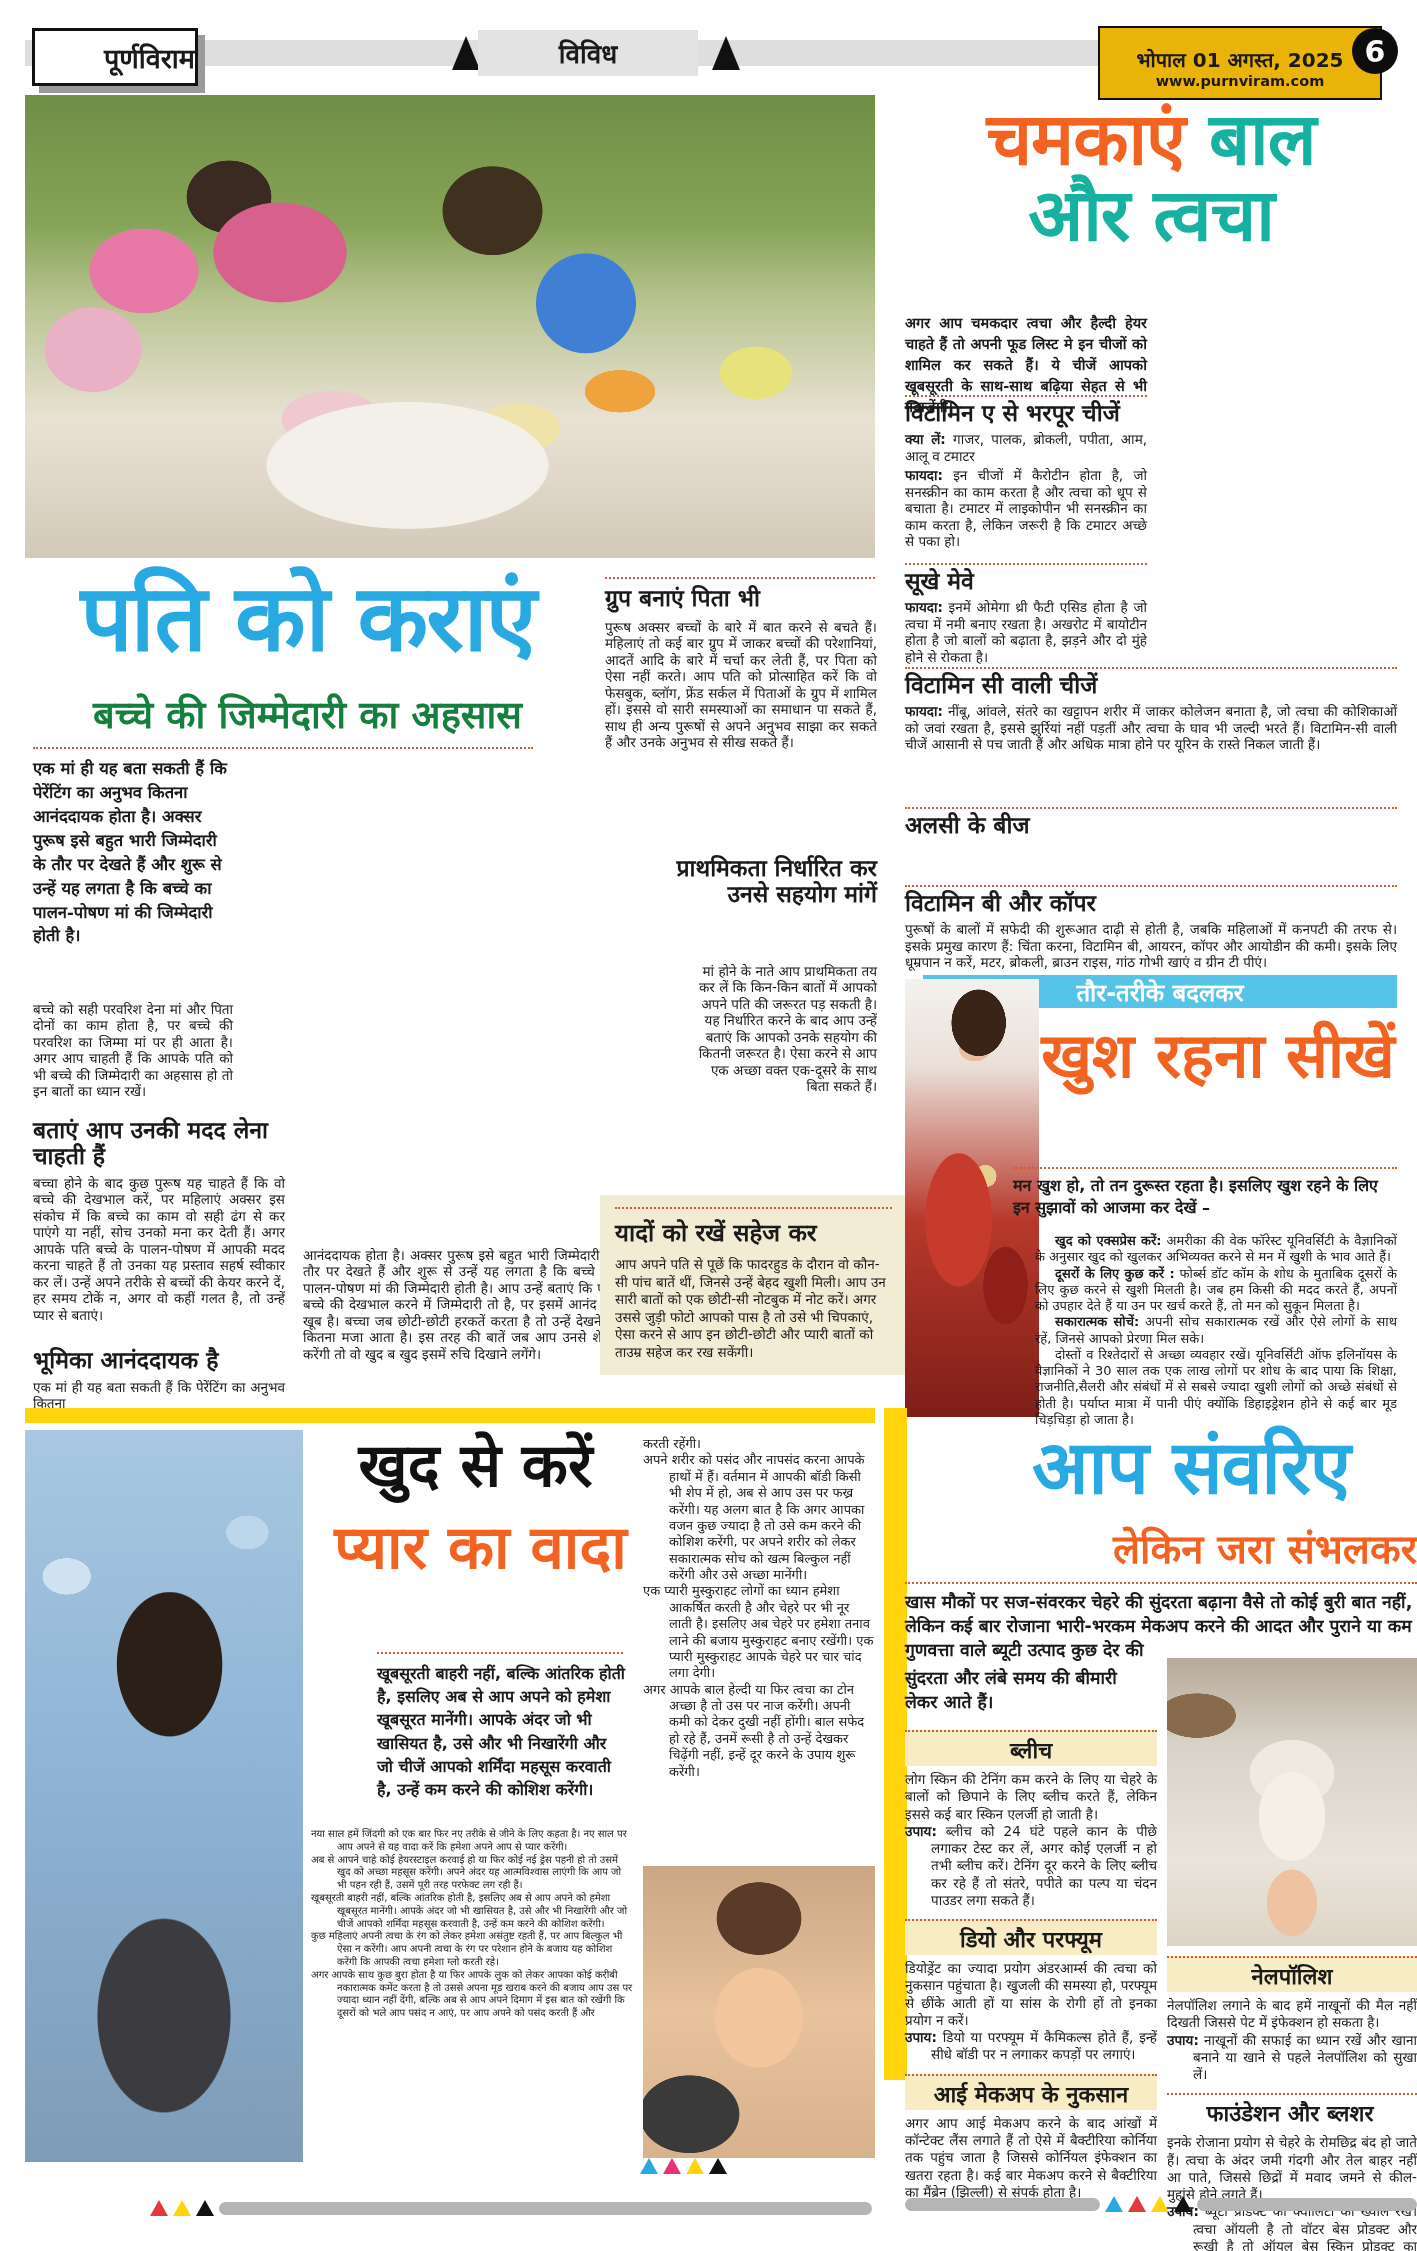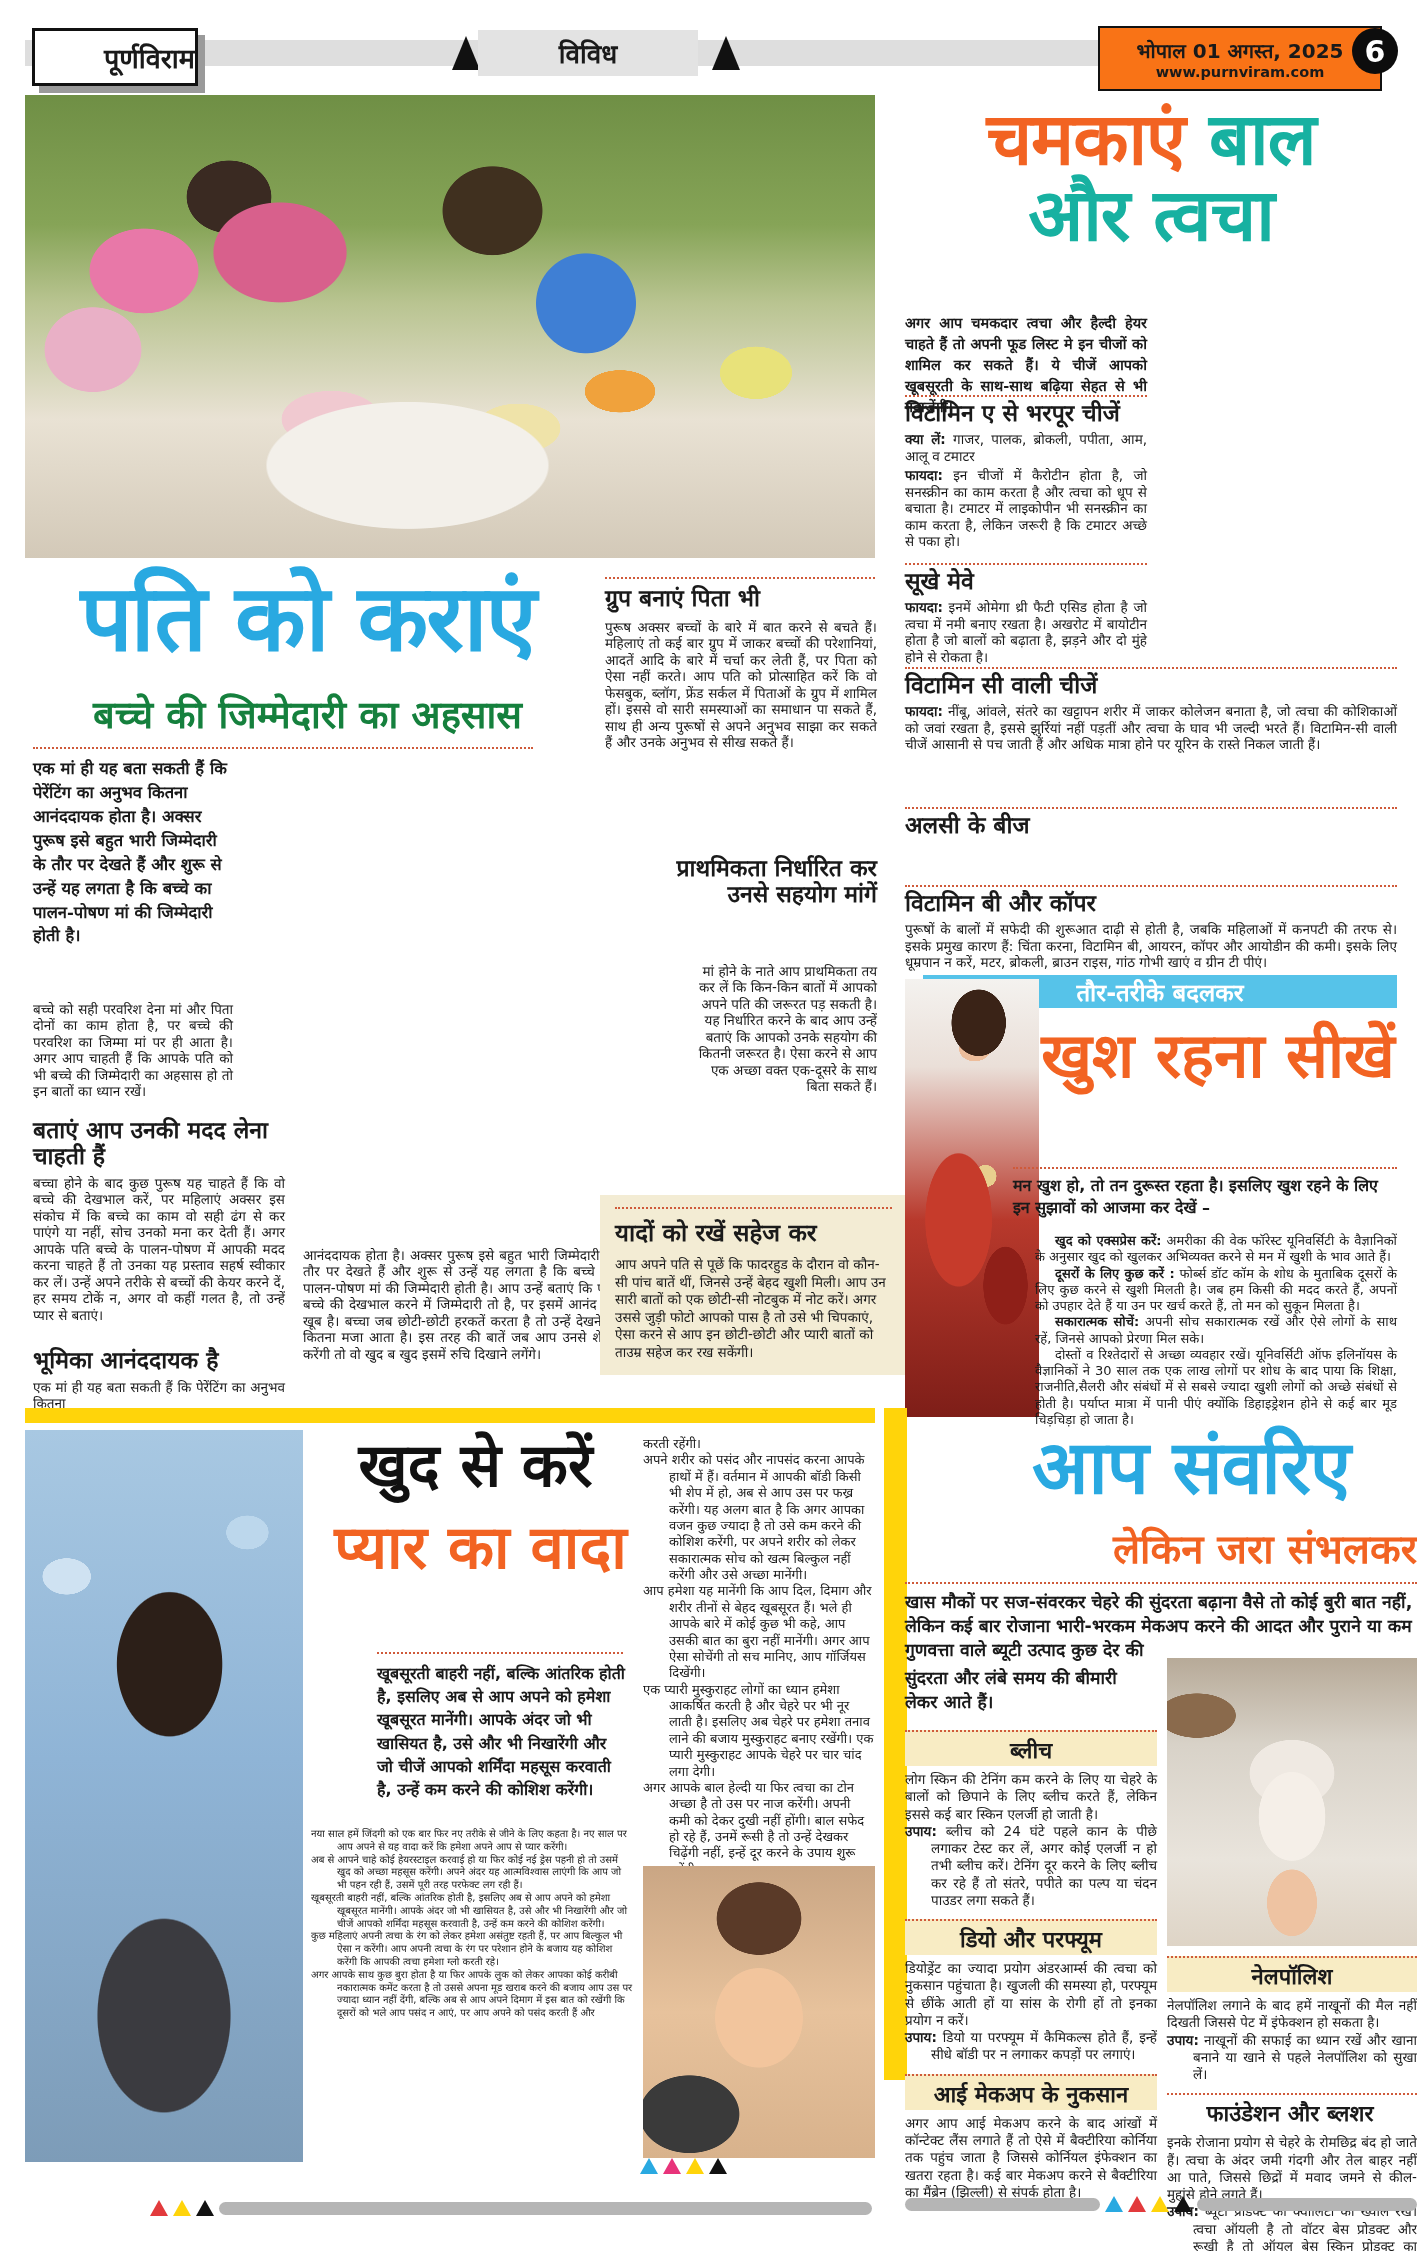--- a/index.html
+++ b/index.html
@@ -10,22 +10,22 @@
   
   .hdr-strip{left:25px;top:40px;width:1367px;height:26px;background:#dedede;}
   .masthead{left:32px;top:28px;width:160px;height:52px;background:#fff;border:3px solid #111;
             box-shadow:7px 7px 0 #9a9a9a;display:flex;align-items:center;justify-content:flex-end;
             font-weight:bold;font-size:27px;}
   .center-tab{left:478px;top:30px;width:220px;height:46px;background:#e3e3e3;display:flex;
               align-items:center;justify-content:center;font-weight:bold;font-size:26px;}
   .tri{width:0;height:0;}
   .tri-hdr-l{left:452px;top:36px;border-left:14px solid transparent;border-right:14px solid transparent;border-bottom:34px solid #111;}
   .tri-hdr-r{left:712px;top:36px;border-left:14px solid transparent;border-right:14px solid transparent;border-bottom:34px solid #111;}
-  .datebox{left:1098px;top:26px;width:268px;min-height:48px;background:#f97316;border:2px solid #111;
-           text-align:center;padding:9px 6px 4px;}
+  .datebox{left:1098px;top:26px;width:268px;min-height:48px;background:#eab308;border:2px solid #111;
+           text-align:center;padding:18px 6px 4px;}
   .datebox .d1{font-weight:bold;font-size:20px;}
   .datebox .d2{font-weight:bold;font-size:14.5px;}
   .pagenum{left:1352px;top:28px;width:46px;height:46px;border-radius:50%;background:#0d0d0d;color:#fff;
            display:flex;align-items:center;justify-content:center;font-weight:bold;font-size:30px;}
 
   
   .dotline{border-top:2px dotted #cf5a3a;}
   .body-txt{font-size:13.5px;line-height:1.22;text-align:justify;}
   .body-txt p{margin:0 0 3px;}
   .hang{padding-left:26px;text-indent:-26px;}
@@ -291,21 +291,20 @@
     <div class="abs a3-col1">
       <p class="hang">नया साल हमें जिंदगी को एक बार फिर नए तरीके से जीने के लिए कहता है। नए साल पर आप अपने से यह वादा करें कि हमेशा अपने आप से प्यार करेंगी।</p>
       <p class="hang">अब से आपने चाहे कोई हेयरस्टाइल करवाई हो या फिर कोई नई ड्रेस पहनी हो तो उसमें खुद को अच्छा महसूस करेंगी। अपने अंदर यह आत्मविश्वास लाएंगी कि आप जो भी पहन रही हैं, उसमें पूरी तरह परफेक्ट लग रही हैं।</p>
       <p class="hang">खूबसूरती बाहरी नहीं, बल्कि आंतरिक होती है, इसलिए अब से आप अपने को हमेशा खूबसूरत मानेंगी। आपके अंदर जो भी खासियत है, उसे और भी निखारेंगी और जो चीजें आपको शर्मिंदा महसूस करवाती है, उन्हें कम करने की कोशिश करेंगी।</p>
       <p class="hang">कुछ महिलाएं अपनी त्वचा के रंग को लेकर हमेशा असंतुष्ट रहती हैं, पर आप बिल्कुल भी ऐसा न करेंगी। आप अपनी त्वचा के रंग पर परेशान होने के बजाय यह कोशिश करेंगी कि आपकी त्वचा हमेशा ग्लो करती रहे।</p>
       <p class="hang">अगर आपके साथ कुछ बुरा होता है या फिर आपके लुक को लेकर आपका कोई करीबी नकारात्मक कमेंट करता है तो उससे अपना मूड खराब करने की बजाय आप उस पर ज्यादा ध्यान नहीं देंगी, बल्कि अब से आप अपने दिमाग में इस बात को रखेंगी कि दूसरों को भले आप पसंद न आएं, पर आप अपने को पसंद करती हैं और</p>
     </div>
     <div class="abs a3-col2">
       <p class="hang">करती रहेंगी।</p>
       <p class="hang">अपने शरीर को पसंद और नापसंद करना आपके हाथों में हैं। वर्तमान में आपकी बॉडी किसी भी शेप में हो, अब से आप उस पर फख्र करेंगी। यह अलग बात है कि अगर आपका वजन कुछ ज्यादा है तो उसे कम करने की कोशिश करेंगी, पर अपने शरीर को लेकर सकारात्मक सोच को खत्म बिल्कुल नहीं करेंगी और उसे अच्छा मानेंगी।</p>
-      <p class="hang">आप हमेशा यह मानेंगी कि आप दिल, दिमाग और शरीर तीनों से बेहद खूबसूरत हैं। भले ही आपके बारे में कोई कुछ भी कहे, आप उसकी बात का बुरा नहीं मानेंगी। अगर आप ऐसा सोचेंगी तो सच मानिए, आप गॉर्जियस दिखेंगी।</p>
       <p class="hang">एक प्यारी मुस्कुराहट लोगों का ध्यान हमेशा आकर्षित करती है और चेहरे पर भी नूर लाती है। इसलिए अब चेहरे पर हमेशा तनाव लाने की बजाय मुस्कुराहट बनाए रखेंगी। एक प्यारी मुस्कुराहट आपके चेहरे पर चार चांद लगा देगी।</p>
       <p class="hang">अगर आपके बाल हेल्दी या फिर त्वचा का टोन अच्छा है तो उस पर नाज करेंगी। अपनी कमी को देकर दुखी नहीं होंगी। बाल सफेद हो रहे हैं, उनमें रूसी है तो उन्हें देखकर चिढ़ेंगी नहीं, इन्हें दूर करने के उपाय शुरू करेंगी।</p>
     </div>
     <div class="abs ph-smile"></div>
   </div>
 
   <div class="abs a4">
     <div class="abs a4-hl1">आप संवरिए</div>
     <div class="abs a4-hl2">लेकिन जरा संभलकर</div>
     <div class="abs a4-div dotline"></div>

